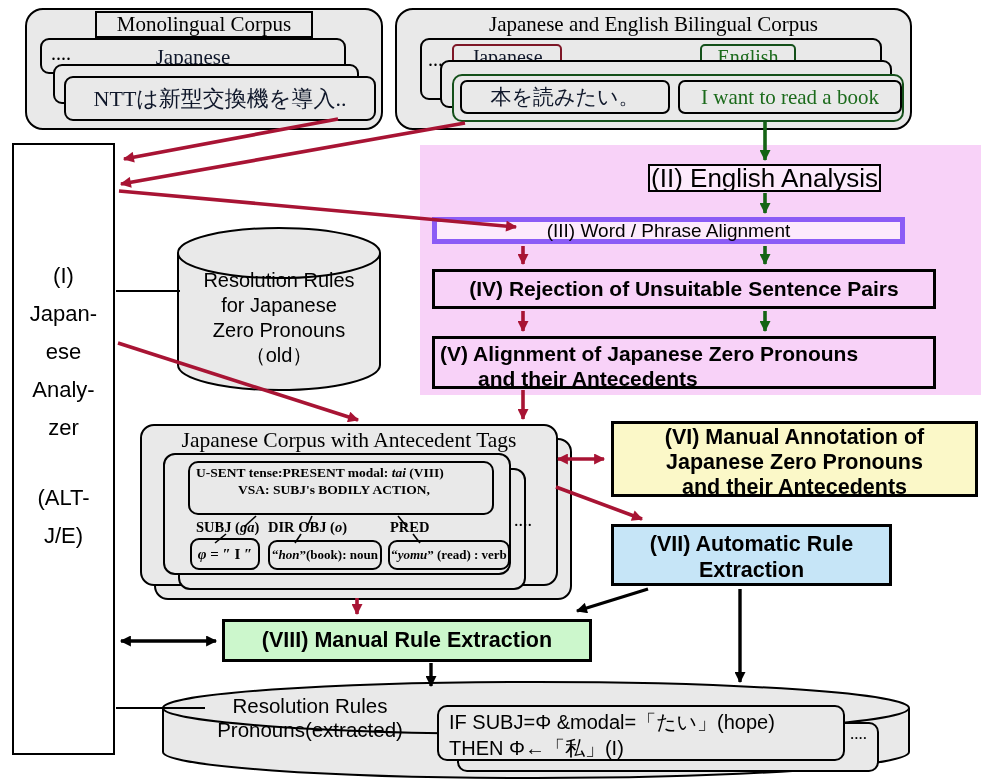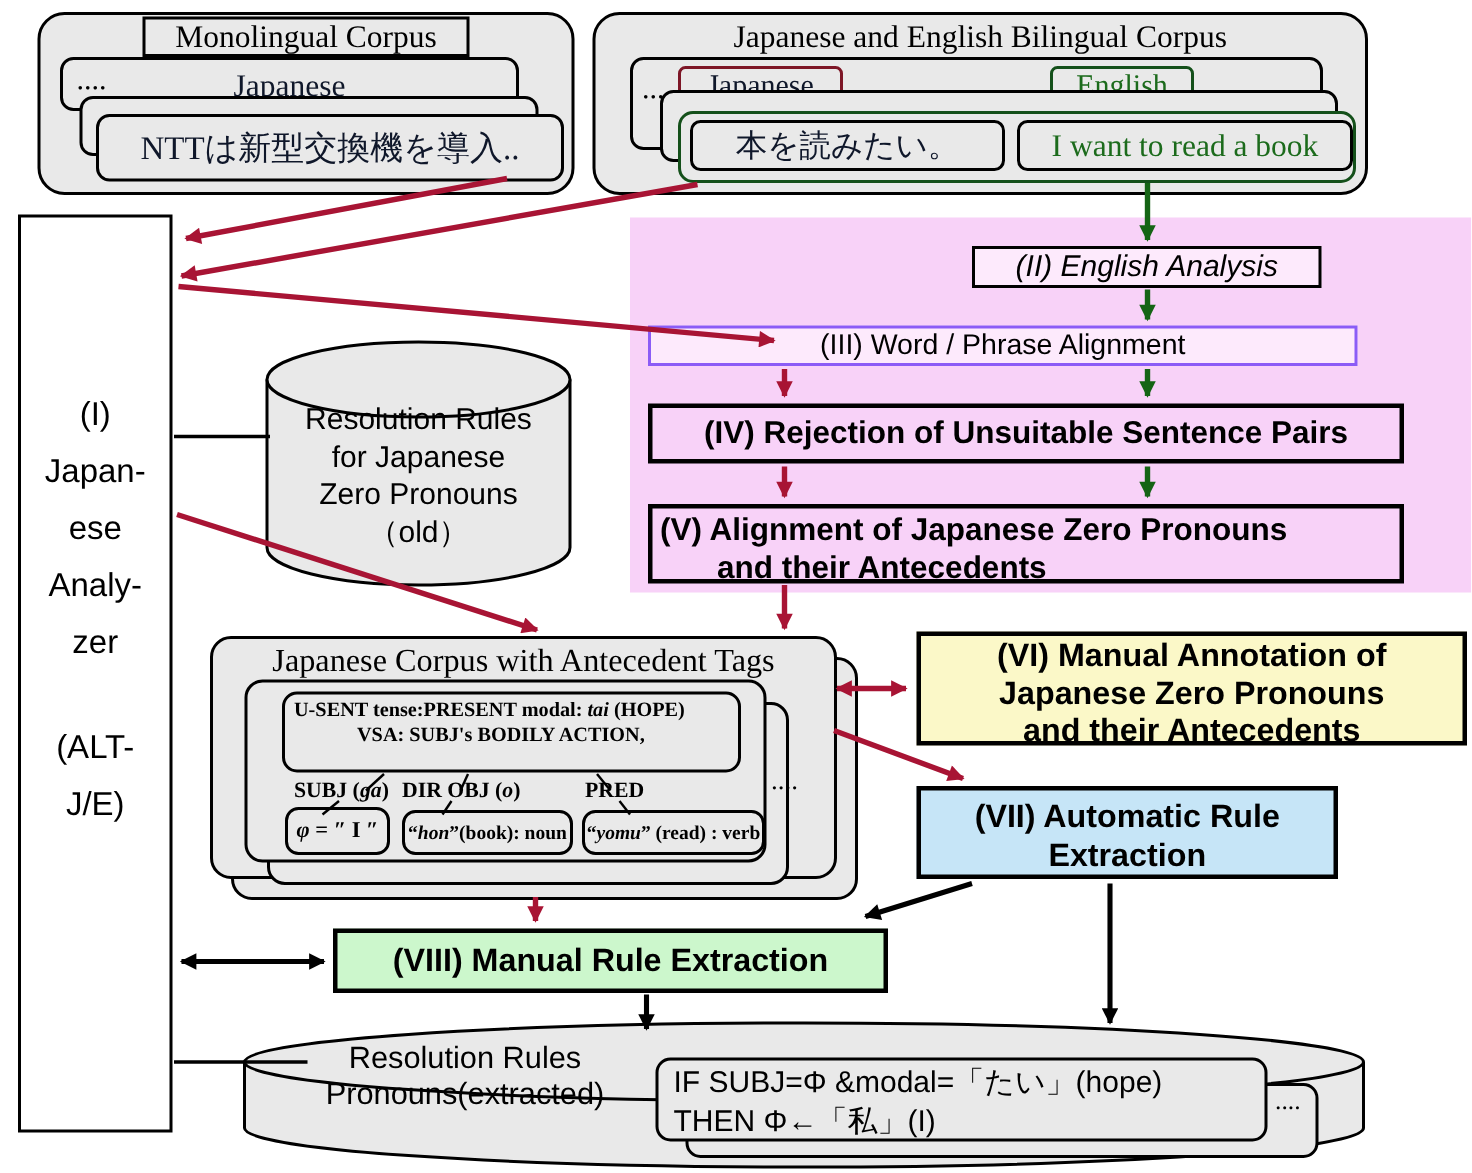--- a/index.html
+++ b/index.html
@@ -91,24 +91,24 @@
     </div>
   </div>
 
   <div class="abs z3 sans" style="left:182px;top:268px;width:194px;text-align:center;font-size:20px;line-height:25px;">
     <div>Resolution Rules</div>
     <div>for Japanese</div>
     <div>Zero Pronouns</div>
     <div>（old）</div>
   </div>
 
-  <div class="abs z3 center sans lightpink" style="left:648px;top:164px;width:233px;height:28px;border:2px solid #000;font-size:20px;font-style:italic;">
+  <div class="abs z3 center sans lightpink" style="left:648px;top:164px;width:233px;height:28px;border:2px solid #000;font-size:26px;">
     <span>(II) English Analysis</span>
   </div>
-  <div class="abs z3 center sans lightpink" style="left:432px;top:217px;width:473px;height:27px;border:2px solid #8b5cf6;font-size:19px;">
+  <div class="abs z3 center sans lightpink" style="left:432px;top:217px;width:473px;height:27px;border:5px solid #8b5cf6;font-size:19px;">
     <span>(III) Word / Phrase Alignment</span>
   </div>
   <div class="abs z3 center sans thick pinkfill boldlbl" style="left:432px;top:269px;width:504px;height:40px;font-size:21px;">
     <span>(IV) Rejection of Unsuitable Sentence Pairs</span>
   </div>
   <div class="abs z3 sans thick pinkfill boldlbl" style="left:432px;top:336px;width:504px;height:53px;font-size:21px;line-height:25px;padding:2px 0 0 5px;">
     <div>(V) Alignment of Japanese Zero Pronouns</div>
     <div style="padding-left:38px;">and their Antecedents</div>
   </div>
 
@@ -116,21 +116,21 @@
   <div class="abs z3 grey" style="left:140px;top:424px;width:418px;height:162px;border:2px solid #000;border-radius:14px;">
     <div class="abs serif" style="left:0;top:2px;width:100%;text-align:center;font-size:21.5px;">
       <span>Japanese Corpus with Antecedent Tags</span>
     </div>
   </div>
   <div class="abs z3 grey" style="left:178px;top:468px;width:348px;height:122px;border:2px solid #000;border-radius:12px;"></div>
   <div class="abs z3 grey" style="left:163px;top:453px;width:348px;height:122px;border:2px solid #000;border-radius:12px;"></div>
   <span class="abs z3 serif" style="left:514px;top:510px;font-size:18px;">....</span>
 
   <div class="abs z3 grey smallserif" style="left:188px;top:461px;width:306px;height:54px;border:2px solid #000;border-radius:10px;font-size:13.5px;line-height:17px;padding:1px 0 0 6px;">
-    <div><span>U-SENT tense:PRESENT  modal: </span><i>tai</i><span> (HOPE)</span></div>
+    <div><span>U-SENT tense:PRESENT  modal: </span><i>tai</i><span> (VIII)</span></div>
     <div style="padding-left:42px;">VSA:  SUBJ's BODILY ACTION,</div>
   </div>
 
   <div class="abs z3 smallserif" style="left:196px;top:519px;font-size:14.5px;">
     <span>SUBJ (</span><i>ga</i><span>)</span>
   </div>
   <div class="abs z3 smallserif" style="left:268px;top:519px;font-size:14.5px;">
     <span>DIR OBJ (</span><i>o</i><span>)</span>
   </div>
   <div class="abs z3 smallserif" style="left:390px;top:519px;font-size:14.5px;">

